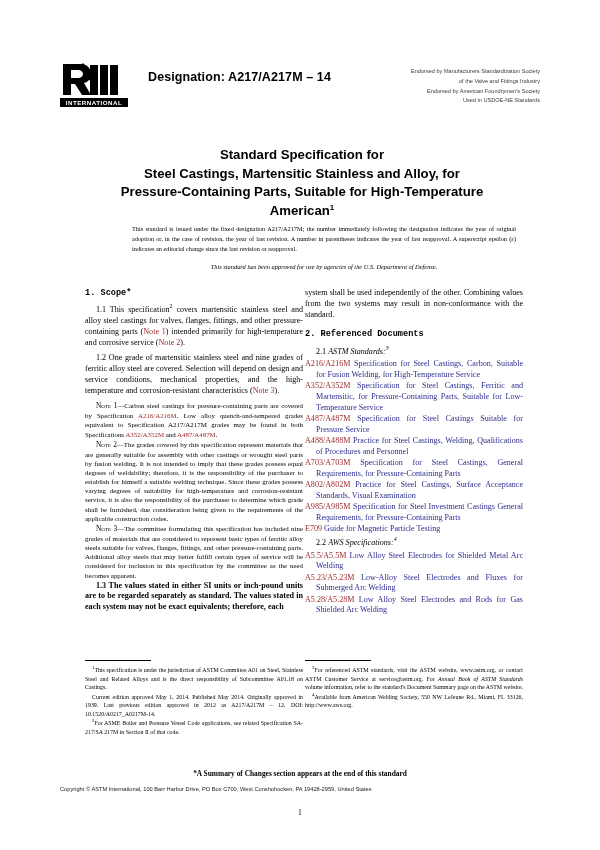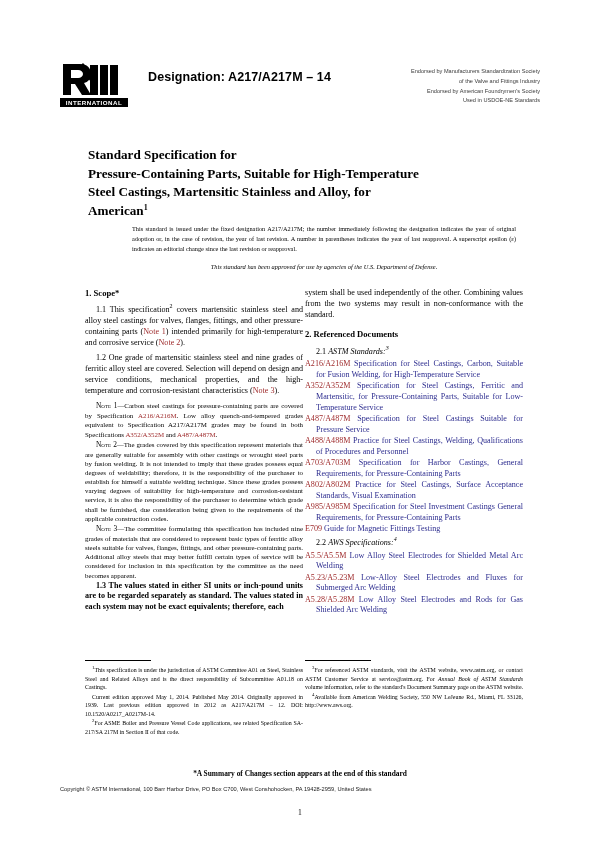--- a/index.html
+++ b/index.html
@@ -58,24 +58,25 @@
     color: #3a3a3a;
   }
   .endorse div { white-space: nowrap; }
 
   
   .title-block {
     position: absolute;
     left: 88px;
     top: 146px;
     width: 428px;
-    font-family: Liberation Serif, serif;
+    font-family: Liberation Sans, sans-serif;
     font-weight: bold;
     font-size: 13.2px;
     line-height: 1.42;
+    text-align: center;
   }
   .title-block sup {
     font-size: 8px;
     vertical-align: super;
     line-height: 0;
   }
 
   
   .boiler {
     position: absolute;
@@ -99,21 +100,21 @@
     top: 288px;
     width: 218px;
     font-size: 8.1px;
     line-height: 1.33;
     text-align: justify;
   }
   .col-left  { left: 85px; }
   .col-right { left: 305px; }
 
   h2.sec {
-    font-family: Liberation Serif, serif;
+    font-family: Liberation Mono, monospace;
     font-weight: bold;
     font-size: 8.6px;
     margin: 0 0 6px 0;
     padding: 0;
     text-indent: 0;
   }
   h2.sec.spaced { margin-top: 9px; }
 
   .para {
     margin: 0 0 5px 0;
@@ -254,22 +255,22 @@
     <div class="endorse">
       <div>Endorsed by Manufacturers Standardization Society</div>
       <div>of the Valve and Fittings Industry</div>
       <div>Endorsed by American Foundrymen's Society</div>
       <div>Used in USDOE-NE Standards</div>
     </div>
   </div>
 
   <div class="title-block">
     <div>Standard Specification for</div>
+    <div>Steel Castings, Martensitic Stainless and Alloy, for</div>
     <div>Pressure-Containing Parts, Suitable for High-Temperature</div>
-    <div>Steel Castings, Martensitic Stainless and Alloy, for</div>
     <div><span>American</span><sup>1</sup></div>
   </div>
 
   <div class="boiler">
     <div>This standard is issued under the fixed designation A217/A217M; the number immediately following the designation indicates the year of original adoption or, in the case of revision, the year of last revision. A number in parentheses indicates the year of last reapproval. A superscript epsilon (ε) indicates an editorial change since the last revision or reapproval.</div>
     <div class="approved">This standard has been approved for use by agencies of the U.S. Department of Defense.</div>
   </div>
 
   <div class="col col-left">
 
@@ -294,24 +295,24 @@
 
     <h2 class="sec spaced">2. Referenced Documents</h2>
 
     <p class="ref-head"><span class="num">2.1 </span><span>ASTM Standards:</span><sup>3</sup></p>
 
     <ul class="reflist">
       <li><span class="std">A216/A216M</span><span class="rest"> Specification for Steel Castings, Carbon, Suitable for Fusion Welding, for High-Temperature Service</span></li>
       <li><span class="std">A352/A352M</span><span class="rest"> Specification for Steel Castings, Ferritic and Martensitic, for Pressure-Containing Parts, Suitable for Low-Temperature Service</span></li>
       <li><span class="std">A487/A487M</span><span class="rest"> Specification for Steel Castings Suitable for Pressure Service</span></li>
       <li><span class="std">A488/A488M</span><span class="rest"> Practice for Steel Castings, Welding, Qualifications of Procedures and Personnel</span></li>
-      <li><span class="std">A703/A703M</span><span class="rest"> Specification for Harbor Castings, General Requirements, for Pressure-Containing Parts</span></li>
+      <li><span class="std">A703/A703M</span><span class="rest"> Specification for Steel Castings, General Requirements, for Pressure-Containing Parts</span></li>
       <li><span class="std">A802/A802M</span><span class="rest"> Practice for Steel Castings, Surface Acceptance Standards, Visual Examination</span></li>
       <li><span class="std">A985/A985M</span><span class="rest"> Specification for Steel Investment Castings General Requirements, for Pressure-Containing Parts</span></li>
-      <li><span class="std">E709</span><span class="rest"> Guide for Magnetic Fittings Testing</span></li>
+      <li><span class="std">E709</span><span class="rest"> Guide for Magnetic Particle Testing</span></li>
     </ul>
 
     <p class="ref-head"><span class="num">2.2 </span><span>AWS Specifications:</span><sup>4</sup></p>
 
     <ul class="reflist">
       <li><span class="std">A5.5/A5.5M</span><span class="rest"> Low Alloy Steel Electrodes for Shielded Metal Arc Welding</span></li>
       <li><span class="std">A5.23/A5.23M</span><span class="rest"> Low-Alloy Steel Electrodes and Fluxes for Submerged Arc Welding</span></li>
       <li><span class="std">A5.28/A5.28M</span><span class="rest"> Low Alloy Steel Electrodes and Rods for Gas Shielded Arc Welding</span></li>
     </ul>
   </div>

